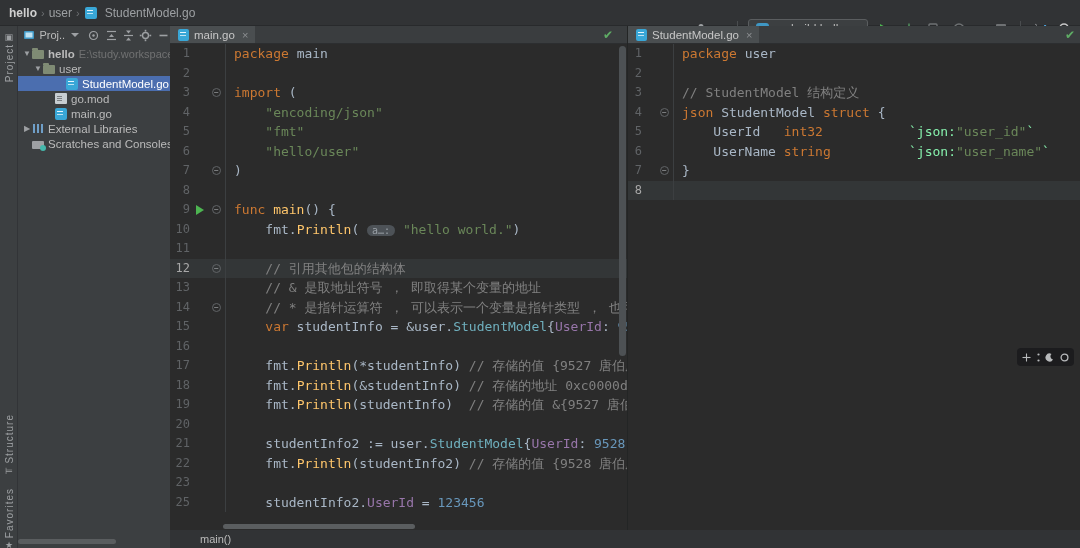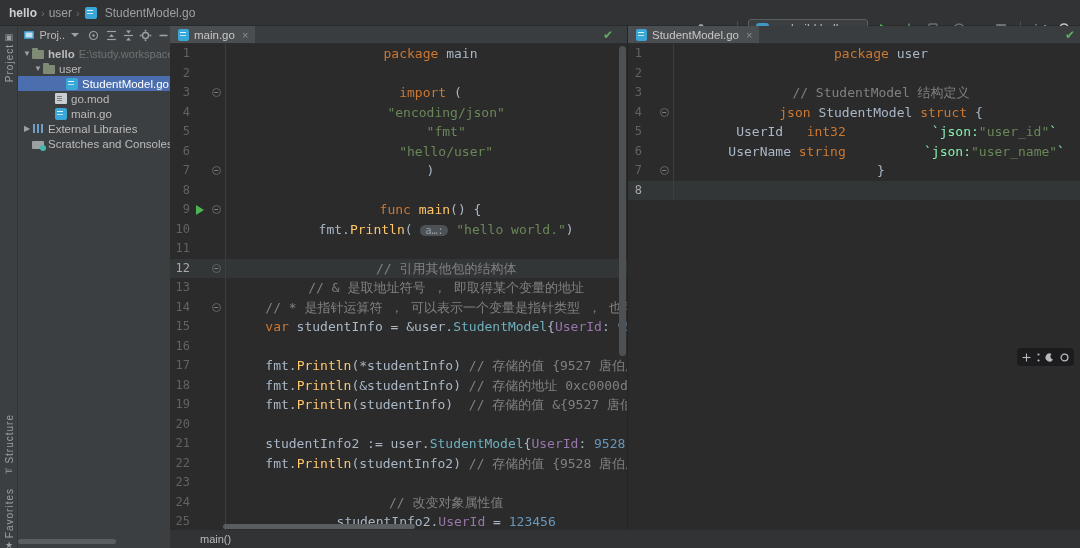--- a/index.html
+++ b/index.html
@@ -78,21 +78,21 @@
   .code-line.current { background:#333637; }
   .ln { width:20px; flex:0 0 20px; text-align:right; color:#606366; font-size:12px; }
   .editor.right .ln { width:14px; flex-basis:14px; }
   .code-line.current .ln { color:#a8a8a8; }
   .gut { width:36px; flex:0 0 36px; position:relative; border-right:1px solid #3c3f41; margin-right:8px; }
   .editor.right .gut { width:32px; flex-basis:32px; }
   .runmark { position:absolute; left:6px; top:5px; width:0; height:0;
              border-top:5px solid transparent; border-bottom:5px solid transparent; border-left:8px solid #4db551; cursor:pointer; }
   .foldmark { position:absolute; right:4px; top:5px; width:9px; height:9px; border:1px solid #606366; border-radius:50%;
               color:#9da0a3; font-size:8px; line-height:7px; text-align:center; cursor:pointer; }
-  .ct { flex:1; overflow:hidden;text-align:center; }
+  .ct { flex:1; overflow:hidden; }
   .tok-kw  { color:#cc7832; } .tok-p { color:#a9b7c6; } .tok-s { color:#6a8759; }
   .tok-c   { color:#808080; } .tok-n { color:#6897bb; } .tok-fn { color:#ffc66b; }
   .tok-f   { color:#9876aa; } .tok-t { color:#6fafbd; }
   .tok-tagk { color:#86efac; } .tok-tagv { color:#6a8759; }
   .tok-hint { background:#4d5257; color:#9aa0a6; border-radius:7px; padding:0 5px; font-size:10px; }
   .checkmark { position:absolute; top:2px; color:#5fad65; font-size:12px; z-index:5; }
   .editor.left  .checkmark { right:14px; }
   .editor.right .checkmark { right:5px; }
   .vscroll-thumb { position:absolute; right:1px; top:20px; width:7px; height:310px; background:#4d5154; border-radius:4px; z-index:4; }
   .hscroll-thumb { position:absolute; left:53px; bottom:1px; width:192px; height:5px; background:#5a5d5f; border-radius:3px; z-index:4; }
@@ -309,21 +309,20 @@
         <div class="code-line"><span class="ln">14</span><span class="gut"><span class="foldmark">−</span></span><span class="ct"><span class="tok-p">    </span><span class="tok-c">// * 是指针运算符 ， 可以表示一个变量是指针类型 ， 也可以表</span></span></div>
         <div class="code-line"><span class="ln">15</span><span class="gut"></span><span class="ct"><span class="tok-p">    </span><span class="tok-kw">var</span><span class="tok-p"> studentInfo = &amp;user.</span><span class="tok-t">StudentModel</span><span class="tok-p">{</span><span class="tok-f">UserId</span><span class="tok-p">: </span><span class="tok-n">9527</span></span></div>
         <div class="code-line"><span class="ln">16</span><span class="gut"></span><span class="ct"></span></div>
         <div class="code-line"><span class="ln">17</span><span class="gut"></span><span class="ct"><span class="tok-p">    fmt.</span><span class="tok-fn">Println</span><span class="tok-p">(*studentInfo) </span><span class="tok-c">// 存储的值 {9527 唐伯虎</span></span></div>
         <div class="code-line"><span class="ln">18</span><span class="gut"></span><span class="ct"><span class="tok-p">    fmt.</span><span class="tok-fn">Println</span><span class="tok-p">(&amp;studentInfo) </span><span class="tok-c">// 存储的地址 0xc0000d0</span></span></div>
         <div class="code-line"><span class="ln">19</span><span class="gut"></span><span class="ct"><span class="tok-p">    fmt.</span><span class="tok-fn">Println</span><span class="tok-p">(studentInfo)  </span><span class="tok-c">// 存储的值 &amp;{9527 唐伯虎</span></span></div>
         <div class="code-line"><span class="ln">20</span><span class="gut"></span><span class="ct"></span></div>
         <div class="code-line"><span class="ln">21</span><span class="gut"></span><span class="ct"><span class="tok-p">    studentInfo2 := user.</span><span class="tok-t">StudentModel</span><span class="tok-p">{</span><span class="tok-f">UserId</span><span class="tok-p">: </span><span class="tok-n">9528</span><span class="tok-p">, </span></span></div>
         <div class="code-line"><span class="ln">22</span><span class="gut"></span><span class="ct"><span class="tok-p">    fmt.</span><span class="tok-fn">Println</span><span class="tok-p">(studentInfo2) </span><span class="tok-c">// 存储的值 {9528 唐伯虎</span></span></div>
         <div class="code-line"><span class="ln">23</span><span class="gut"></span><span class="ct"></span></div>
-        <div class="code-line"><span class="ln">24</span><span class="gut"></span><span class="ct"><span class="tok-p">    </span><span class="tok-c">// 改变对象属性值</span></span></div>
         <div class="code-line"><span class="ln">25</span><span class="gut"></span><span class="ct"><span class="tok-p">    studentInfo2.</span><span class="tok-f">UserId</span><span class="tok-p"> = </span><span class="tok-n">123456</span></span></div>
       </div>
     <span class="checkmark">✔</span>
     <div class="vscroll-thumb"></div>
     <div class="hscroll-thumb"></div>
   </div>
 
   <div class="editor right">
     <div class="tabbar">
       <div class="tab">

